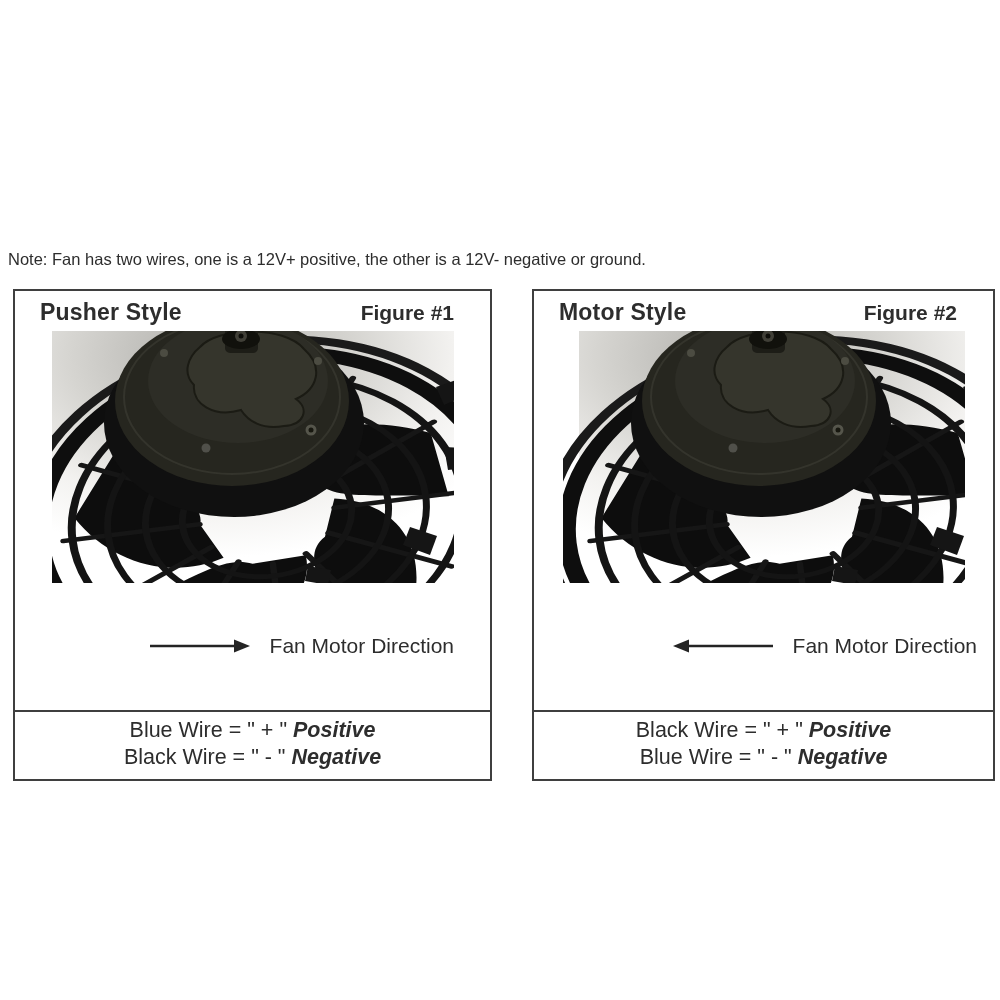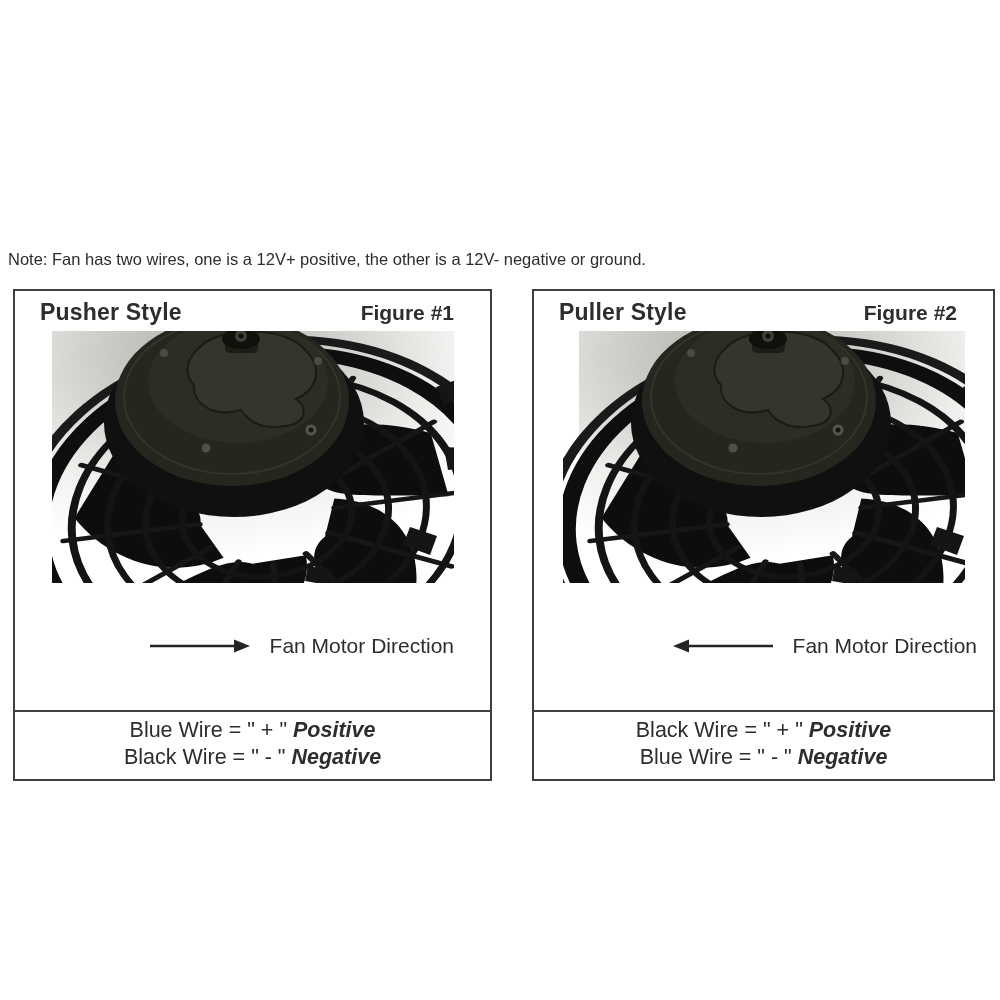--- a/index.html
+++ b/index.html
@@ -155,21 +155,21 @@
         <span class="direction-label">Fan Motor Direction</span>
       </div>
       <div class="wire-box">
         <div class="wire-line"><span>Blue Wire = " + "</span> <em>Positive</em></div>
         <div class="wire-line"><span>Black Wire = " - "</span> <em>Negative</em></div>
       </div>
     </section>
 
     <section class="panel panel-b">
       <header class="panel-head">
-        <span class="style-title">Puller Style</span>
+        <span class="style-title">Motor Style</span>
         <span class="figure-label">Figure #2</span>
       </header>
       <div class="photo" title="black electric cooling fan with protective grille, angled view">
         <svg viewBox="0 0 402 252">
           <use href="#fan-art" transform="translate(16,0)"></use>
         </svg>
       </div>
       <div class="direction-row" data-direction="left">
         <svg class="arrow" width="100" height="16" viewBox="0 0 100 16">
           <line x1="0" y1="8" x2="86" y2="8" stroke="#242424" stroke-width="2.6"></line>

